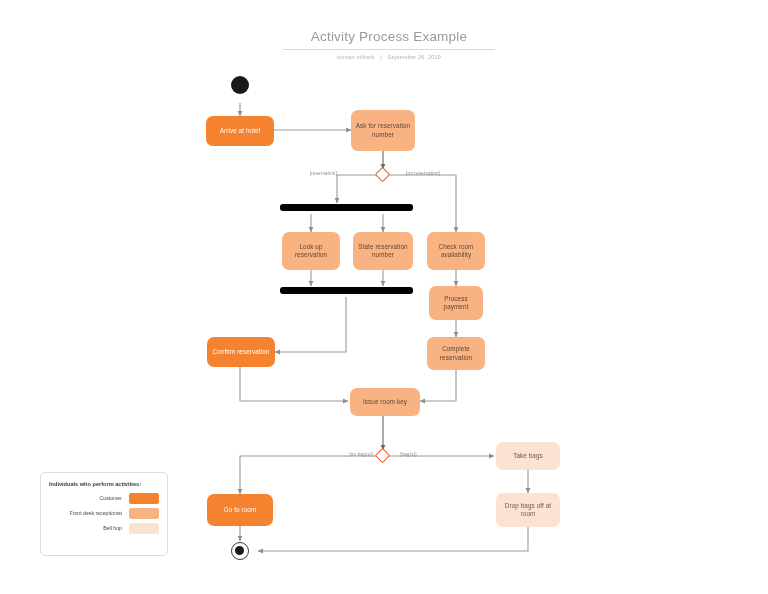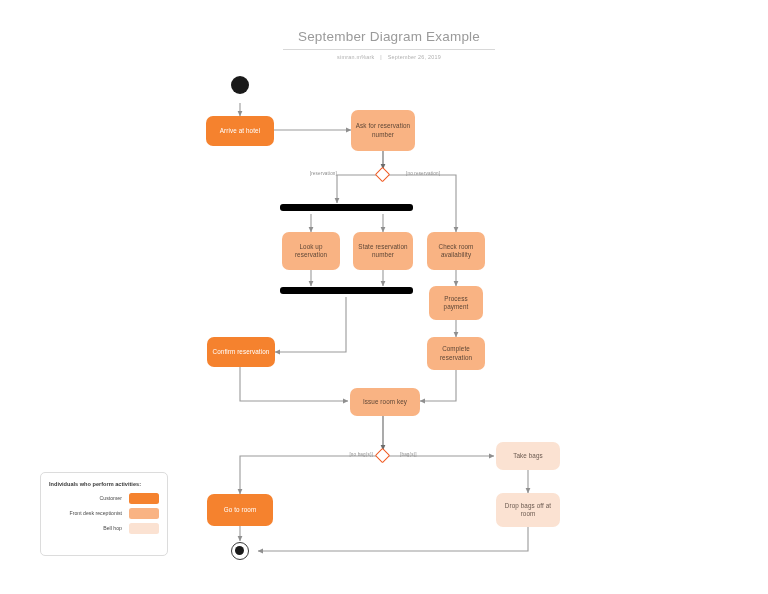--- a/index.html
+++ b/index.html
@@ -172,21 +172,21 @@
     width: 30px;
     height: 11px;
     border-radius: 2.5px;
     flex: none;
   }
 </style>
 </head>
 <body>
 
 <div id="header">
-  <div id="doc-title">September Diagram Example</div>
+  <div id="doc-title">Activity Process Example</div>
   <div id="title-rule"></div>
   <div id="doc-meta">
     <span>simran.m%ark</span>
     <span id="meta-sep">|</span>
     <span>September 26, 2019</span>
   </div>
 </div>
 
 <div id="canvas">
 

